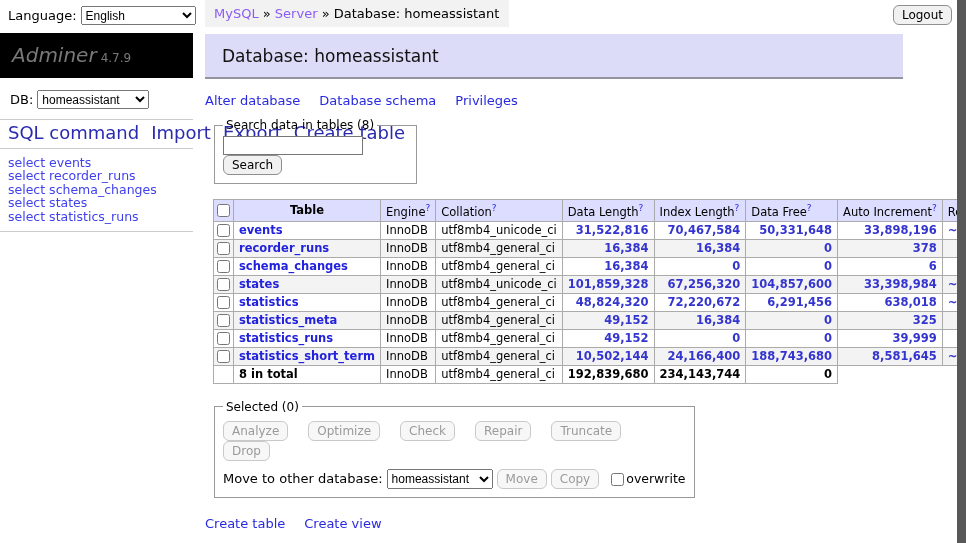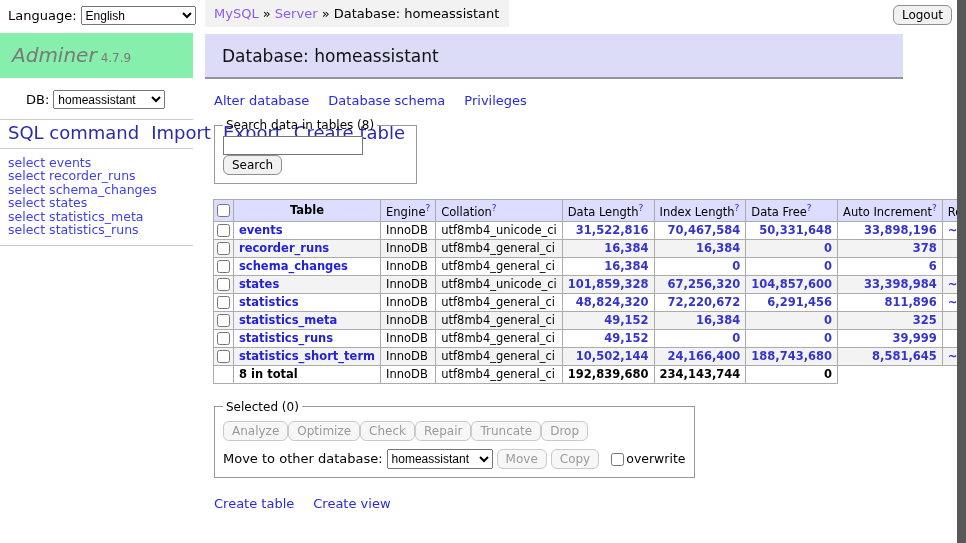--- a/index.html
+++ b/index.html
@@ -13,41 +13,41 @@
   a { text-decoration: none; cursor: pointer; }
 
   
   .scrollbar { position: absolute; top: 0; right: 0; width: 9px; height: 543px; background: #585858; }
 
   
   .sidebar { position: absolute; left: 0; top: 0; width: 193px; height: 446px; background: #fff; }
   .lang-row { padding: 6px 0 6px 8px; white-space: nowrap; }
   .lang-row label { margin-right: 4px; }
   .lang-row select { width: 115px; font-size: 12px; height: 19px; }
-  .app-block { background: #86efac; padding: 10px 0 11px 12px; margin-top: 2px; }
+  .app-block { background: #000000; padding: 10px 0 11px 12px; margin-top: 2px; }
   .app-name { font-style: italic; color: #797979; font-size: 20px; }
   .app-version { color: #797979; font-size: 12px; margin-left: 4px; }
-  .db-row { padding: 12px 0 10px 26px; white-space: nowrap; }
+  .db-row { padding: 12px 0 10px 10px; white-space: nowrap; }
   .db-row select { width: 112px; font-size: 12px; height: 19px; margin-left: 4px; }
   .sidebar hr { border: none; border-top: 1px solid #ccc; margin: 0 0 0 0; }
   .side-commands { padding: 6px 6px 8px 8px; width: 186px; line-height: 13.5px; font-size: 18px; }
   .side-commands a { color: #2a2ab0; margin-right: 12px; white-space: nowrap; }
   .side-tables { padding: 7px 0 8px 8px; line-height: 13.6px; font-size: 12.5px; }
   .side-tables a { color: #4040ee; display: block; white-space: nowrap; }
 
   
   .main { position: absolute; left: 205px; top: 0; width: 698px; }
   .breadcrumb { display: inline-block; background: #f2f2f2; padding: 6px 10px 6px 9px; font-size: 13px; }
   .breadcrumb a { color: #8b5cf6; }
   .breadcrumb .sep { color: #000; }
   h2.page-title {
     margin: 7px 0 0 0; padding: 12px 17px 11px 17px; font-size: 17px; font-weight: 400;
     background: #dcdcf8; border-bottom: 2px solid #93939f; color: #111;
   }
-  .links-row { margin: 14px 0 0 9px; font-size: 13px; }
+  .links-row { margin: 14px 0 0 0; font-size: 13px; }
   .links-row a { color: #2929e0; margin-right: 19px; }
   h3.section-heading { font-weight: 400; font-size: 16px; margin: 18px 0 0 9px; color: #000; }
 
   fieldset { border: 1px solid #999; margin: 0; padding: 4px 8px 8px 8px; }
   fieldset legend { font-size: 12px; padding: 0 3px; }
   .search-fieldset { margin: 10px 0 0 9px; width: 203px; }
   .search-fieldset input[type=text] { width: 140px; height: 19px; border: 1px solid #767676; font-size: 12px; padding: 1px 3px; }
   .btn {
     font-size: 12px; padding: 1px 8px; border: 1px solid #8f8f8f; border-radius: 6px;
     background: #f1f1f1; color: #000; font-family: inherit; cursor: pointer; height: 20px;
@@ -69,21 +69,21 @@
   .db-table td.c-datalen { min-width: 70px; }
   .db-table tr.total td { color: #000; }
   .db-table tr.total td.num { color: #000; }
   .db-table tr.total td.t-label { font-weight: bold; }
   .db-table td.noborder { border: none; background: #fff; }
   .db-table input[type=checkbox] { width: 13px; height: 13px; margin: 1px; vertical-align: middle; }
 
   
   .selected-fieldset { margin: 16px 0 0 9px; width: 402px; }
   .btn-row { margin: 3px 0 2px 0; }
-  .btn.disabled { color: #9a9a9a; border-color: #c9c9c9; background: #f7f7f7; cursor: default; margin-right: 0; }
+  .btn.disabled { color: #9a9a9a; border-color: #c9c9c9; background: #f7f7f7; cursor: default; margin-right: 20px; }
   .move-row { margin-top: 8px; font-size: 13px; white-space: nowrap; }
   .move-row select { width: 106px; font-size: 12px; height: 20px; margin: 0 4px; }
   .move-row label { font-size: 12.5px; }
   .move-row input[type=checkbox] { width: 13px; height: 13px; vertical-align: middle; margin: 0 2px 0 8px; }
 
   
   .logout-wrap { position: absolute; top: 5px; right: 14px; }
 </style>
 </head>
 <body>
@@ -99,21 +99,20 @@
     <label>DB:</label><select><option>homeassistant</option></select>
   </div>
   <hr>
   <div class="side-commands"><a href="#">SQL command</a><a href="#">Import</a><a href="#">Export</a><a href="#">Create table</a></div>
   <hr>
   <div class="side-tables">
       <a href="#">select events</a>
       <a href="#">select recorder_runs</a>
       <a href="#">select schema_changes</a>
       <a href="#">select states</a>
-      <a href="#">select statistics_meta</a>
       <a href="#">select statistics_runs</a>
     </div>
   <hr>
 </div>
 
 <div class="main">
   <span class="breadcrumb"><a href="#">MySQL</a><span class="sep"> » </span><a href="#">Server</a><span class="sep"> » </span><span>Database: homeassistant</span></span>
 
   <h2 class="page-title">Database: homeassistant</h2>
 
@@ -186,21 +185,21 @@
           <td class="num"><a href="#">~ 299,833</a></td>
         </tr>
         <tr>
           <td class="c-check"><input type="checkbox" style=""></td>
           <td class="name-cell"><a class="tlink" href="#">statistics</a></td>
           <td>InnoDB</td>
           <td>utf8mb4_general_ci</td>
           <td class="num c-datalen">48,824,320</td>
           <td class="num ">72,220,672</td>
           <td class="num ">6,291,456</td>
-          <td class="num ">811,896</td>
+          <td class="num ">638,018</td>
           <td class="num"><a href="#">~ 569,159</a></td>
         </tr>
         <tr class="odd">
           <td class="c-check"><input type="checkbox" style=""></td>
           <td class="name-cell"><a class="tlink" href="#">statistics_meta</a></td>
           <td>InnoDB</td>
           <td>utf8mb4_general_ci</td>
           <td class="num c-datalen">49,152</td>
           <td class="num ">16,384</td>
           <td class="num ">0</td>

